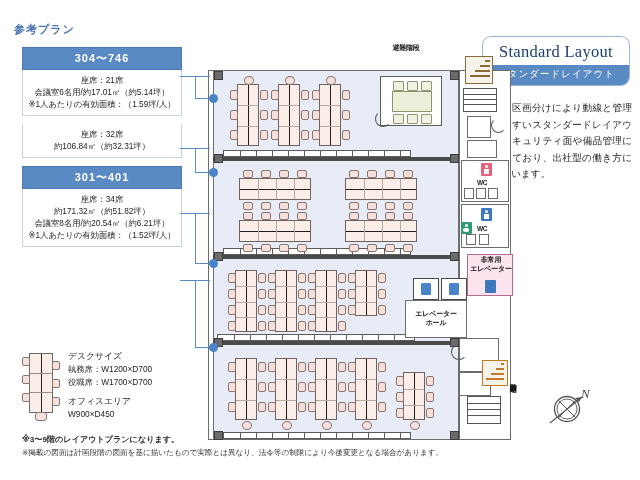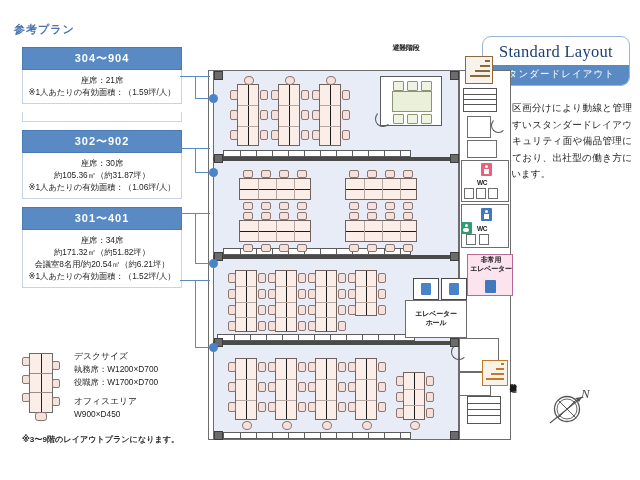--- a/index.html
+++ b/index.html
@@ -28,21 +28,21 @@
     padding:3px 0 3px 0;
     border:1px solid #4a7ab4;
     box-sizing:border-box;
   }
   .plan-body{
     border:1px solid #c8d4e4;border-top:none;background:#fff;
     padding:4px 2px 5px 2px;text-align:center;
   }
   .plan-body div{font-size:8.3px;line-height:1.45;color:#1d1d1d;white-space:nowrap;}
   
-  #legend{position:absolute;left:22px;top:350px;width:175px;display:flex;gap:16px;}
+  #legend{position:absolute;left:22px;top:350px;width:175px;display:flex;gap:10px;}
   #legend-desk{width:36px;flex:0 0 36px;position:relative;height:72px;}
   .lg-txt{font-size:8.3px;line-height:1.5;color:#1d1d1d;}
   .lg-txt .hd{font-size:8.8px;}
   .lg-gap{height:7px;}
   
   .ldesk{position:absolute;left:7px;top:3px;width:22px;height:58px;
     background:#fbeee9;border:1px solid #6b6b6b;}
   .ldesk-split{position:absolute;left:50%;top:0;width:0;height:100%;border-left:1.3px solid #222;}
   .ldesk-row{position:absolute;left:0;width:100%;border-top:1px solid #9a8d88;}
   .lchair{position:absolute;width:6px;height:7px;background:#f4e2de;border:1px solid #8a7570;border-radius:2px;}
@@ -120,40 +120,35 @@
   .conn{position:absolute;border-top:1px solid #5a8ac4;}
   .connv{position:absolute;border-left:1px solid #5a8ac4;}
 </style>
 </head>
 <body>
 
 <div id="left-col">
   <div class="kicker">参考プラン</div>
 
   <div class="plan-card">
-    <div class="plan-head">304〜904</div>
+    <div class="plan-head">304〜746</div>
     <div class="plan-body">
       <div>座席：21席</div>
+      <div>会議室6名用/約17.01㎡（約5.14坪）</div>
       <div>※1人あたりの有効面積：（1.59坪/人）</div>
     </div>
   </div>
 
   <div class="plan-card">
     <div class="plan-body">
+      <div>座席：32席</div>
+      <div>約106.84㎡（約32.31坪）</div>
     </div>
   </div>
 
-  <div class="plan-card">
-    <div class="plan-head">302〜902</div>
-    <div class="plan-body">
-      <div>座席：30席</div>
-      <div>約105.36㎡（約31.87坪）</div>
-      <div>※1人あたりの有効面積：（1.06坪/人）</div>
-    </div>
-  </div>
 
   <div class="plan-card">
     <div class="plan-head">301〜401</div>
     <div class="plan-body">
       <div>座席：34席</div>
       <div>約171.32㎡（約51.82坪）</div>
       <div>会議室8名用/約20.54㎡（約6.21坪）</div>
       <div>※1人あたりの有効面積：（1.52坪/人）</div>
     </div>
   </div>
@@ -179,20 +174,21 @@
     <div>執務席：W1200×D700</div>
     <div>役職席：W1700×D700</div>
     <div class="lg-gap"></div>
     <div class="hd">オフィスエリア</div>
     <div>W900×D450</div>
   </div>
 </div>
 
 <div id="footnotes">
   <p>※3〜9階のレイアウトプランになります。</p>
+  <p class="small">※掲載の図面は計画段階の図面を基に描いたもので実際とは異なり、法令等の制限により今後変更となる場合があります。</p>
 </div>
 
 <div id="right-col">
   <div id="badge">
     <div id="badge-en">Standard Layout</div>
     <div id="badge-jp">スタンダードレイアウト</div>
   </div>
   <div id="desc">明確な区画分けにより動線と管理がしやすいスタンダードレイアウト。セキュリティ面や備品管理にも優れており、出社型の働き方に適しています。</div>
 </div>
 

